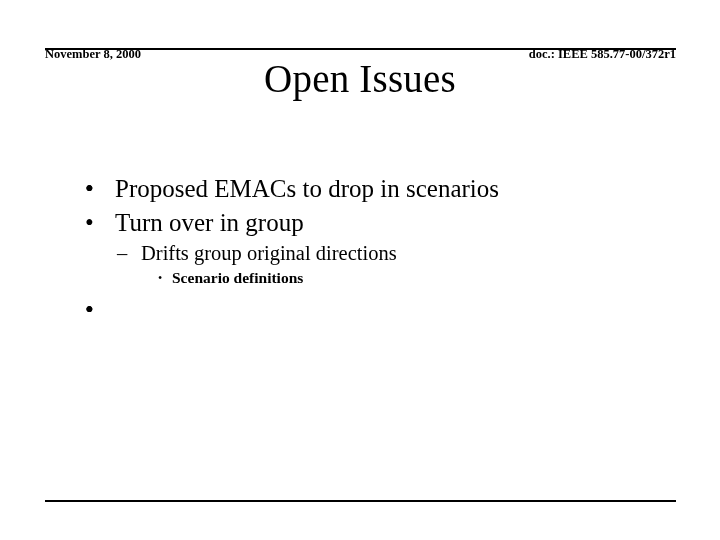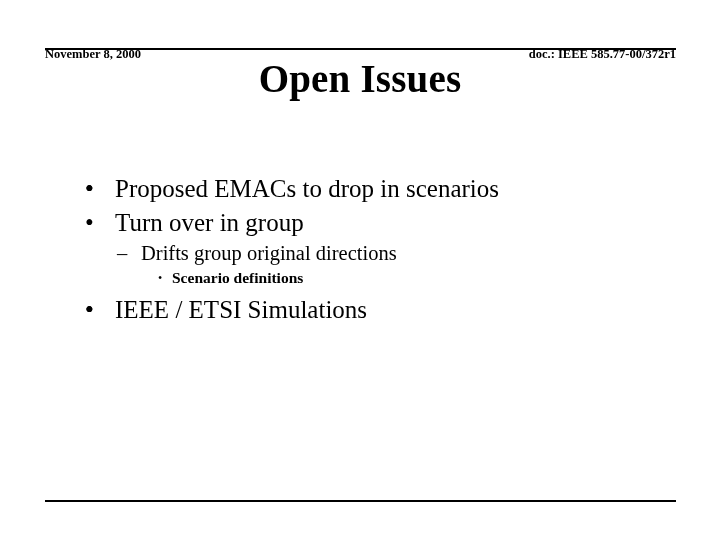--- a/index.html
+++ b/index.html
@@ -59,21 +59,21 @@
 
   
   .title {
     position: absolute;
     left: 0;
     top: 56px;
     width: 720px;
     text-align: center;
     font-family: "Liberation Serif", "DejaVu Serif", serif;
     font-size: 39px;
-    font-weight: bold;
+    font-weight: normal;
     line-height: 46px;
     letter-spacing: 0.2px;
   }
 
   
   .body {
     position: absolute;
     left: 0;
     top: 172px;
     width: 720px;
@@ -212,21 +212,20 @@
     </div>
 
     <div class="spacer-lvl3"></div>
 
     <div class="bullet lvl1">
       <span class="marker">•</span>
     </div>
 
     <div class="bullet lvl1">
       <span class="marker">•</span>
-      <span>IEEE / ETSI Simulations</span>
     </div>
 
   </div>
 
   <div class="footer">
     <div class="footer-rule"></div>
   </div>
 
 </div>
 

